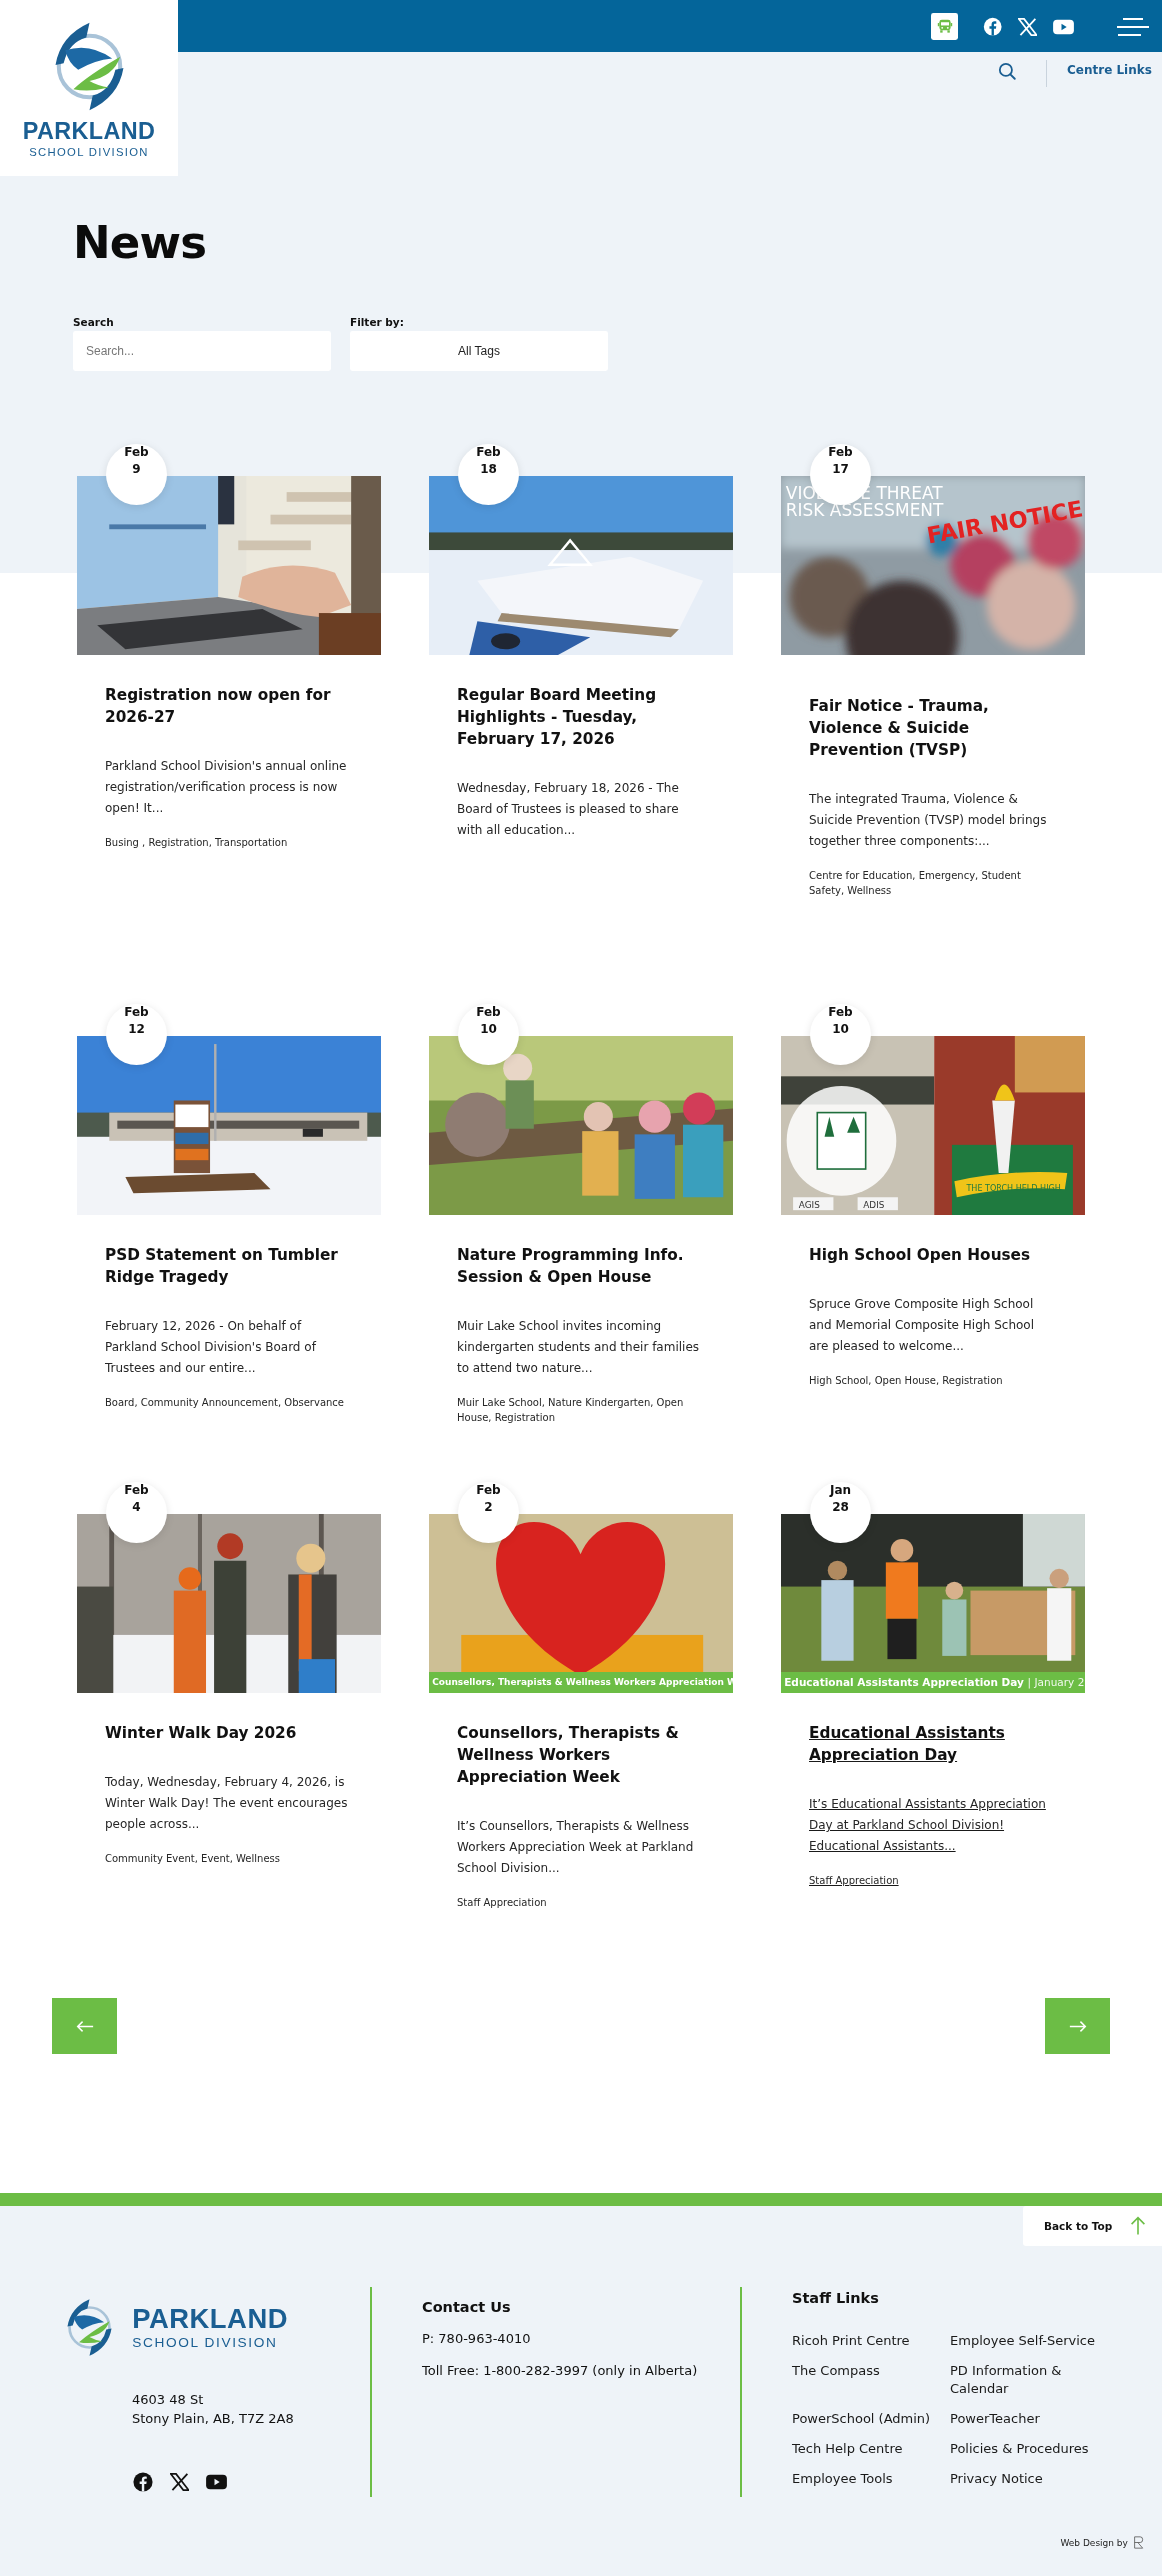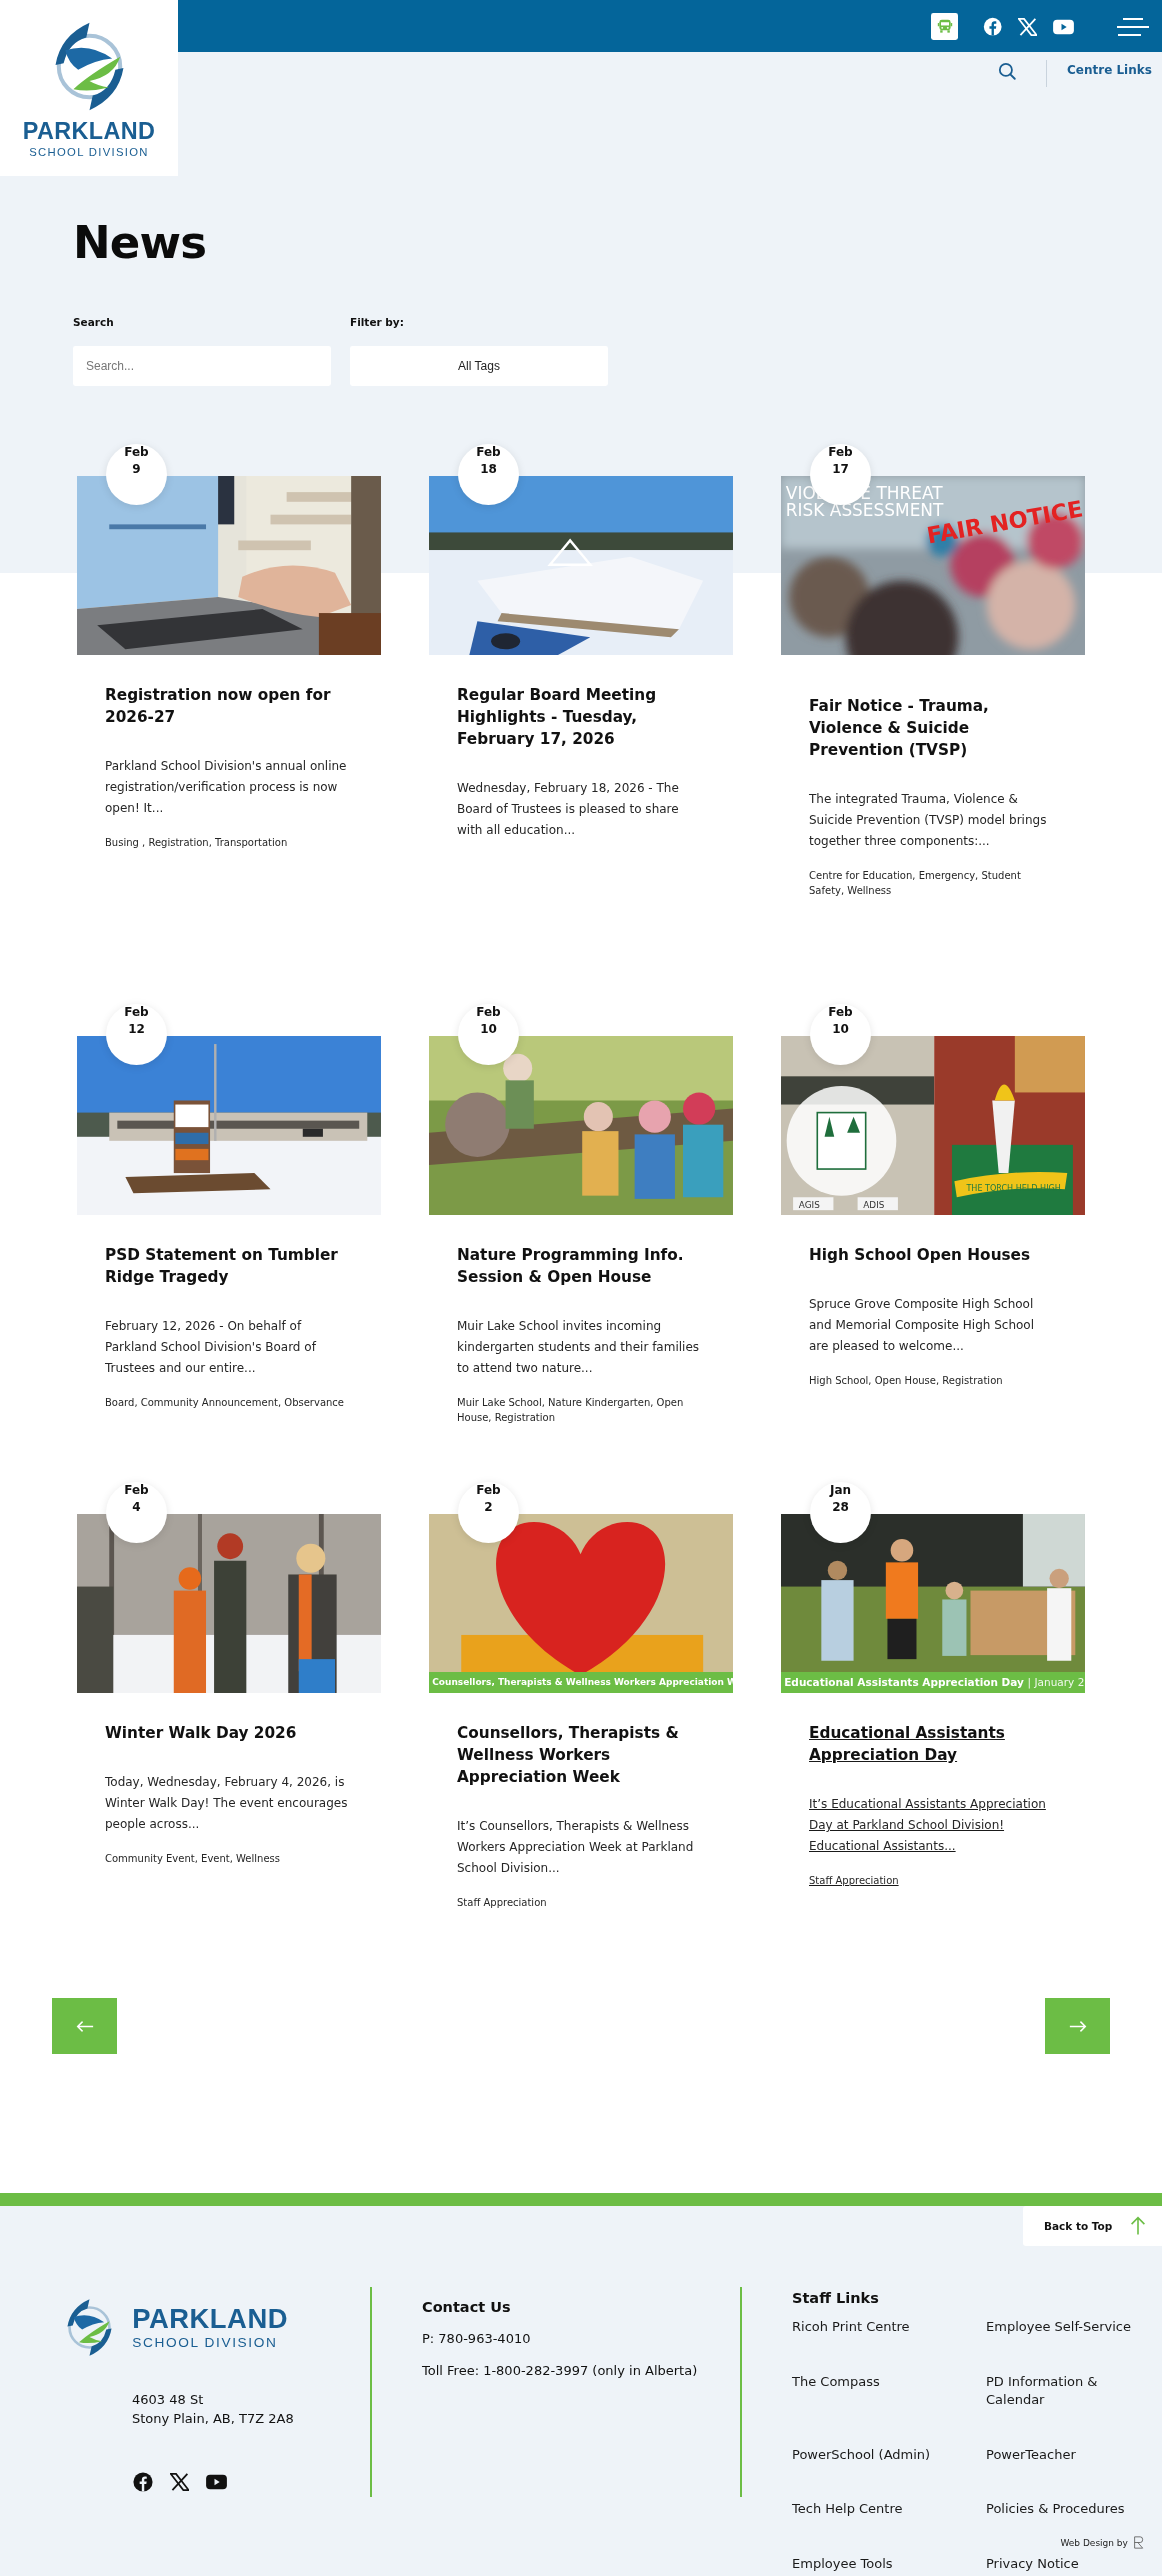--- a/index.html
+++ b/index.html
@@ -49,21 +49,21 @@
   .subbar-divider { position: absolute; left: 868px; top: 6.5px; width: 0.8px; height: 27.4px; background: #c9d3dd; }
   .quick-links {
     position: absolute; left: 889px; top: 9.7px; font-size: 12px; font-weight: 700; color: #1a5e92;
   }
   
   .page-title {
     position: absolute; left: 73px; top: 216px; font-size: 45px; font-weight: 700; color: #0b0b0b; letter-spacing: -0.8px;
   }
   .field-label { position: absolute; top: 316px; font-size: 10.5px; font-weight: 700; color: #111; }
   .field-input {
-    position: absolute; top: 346px; width: 258px; height: 40px; background: #fff; border: none; border-radius: 2.4px;
+    position: absolute; top: 331px; width: 258px; height: 40px; background: #fff; border: none; border-radius: 2.4px;
     font-family: "Liberation Sans", sans-serif; font-size: 12px; padding: 0 13px; color: #222;
   }
   .field-input::placeholder { color: #777; }
   .select-box { display: flex; align-items: center; justify-content: center; }
   
   .card { position: absolute; width: 304px; }
   .card-img { position: relative; width: 304px; height: 179px; overflow: hidden; }
   .date-circle {
     position: absolute; width: 61px; height: 61px; border-radius: 50%; background: #fff;
     box-shadow: 0 1.6px 8px rgba(0,0,0,0.10);
@@ -94,21 +94,21 @@
   .back-to-top svg { margin-left: 18px; }
   .footer-logo { position: absolute; left: 58px; top: 90px; display: flex; align-items: center; }
   .footer-logo-text-main { font-family: "Liberation Sans", sans-serif; font-weight: 700; color: #1a5e92; font-size: 27.4px; line-height: 1; letter-spacing: 0.5px; }
   .footer-logo-text-sub { font-family: "Liberation Sans", sans-serif; color: #1a5e92; font-size: 13.7px; letter-spacing: 1.6px; margin-top: 3.2px; }
   .footer-address { position: absolute; left: 132px; top: 184px; font-size: 13px; line-height: 19.4px; color: #111; }
   .footer-social { position: absolute; left: 132px; top: 265px; display: flex; gap: 16px; }
   .footer-social span { width: 21px; height: 21px; display: flex; align-items: center; justify-content: center; }
   .footer-divider { position: absolute; top: 81px; width: 1.6px; height: 210px; background: #6cbd45; }
   .footer-heading { position: absolute; font-size: 14.5px; font-weight: 700; color: #111; }
   .contact-line { position: absolute; left: 422px; font-size: 13px; color: #111; }
-  .staff-links { position: absolute; left: 792px; top: 112px; width: 339px; display: grid; grid-template-columns: 158px 178px; column-gap: 0; row-gap: 11.3px; gap: 36px; }
+  .staff-links { position: absolute; left: 792px; top: 126px; width: 339px; display: grid; grid-template-columns: 158px 178px; column-gap: 0; row-gap: 11.3px; }
   .staff-links a { font-size: 13px; line-height: 18.6px; color: #1a1a1a; text-decoration: none; display: block; }
   .web-design { position: absolute; right: 18px; top: 330px; font-size: 9px; color: #222; display: flex; align-items: center; gap: 4.8px; }
 </style>
 </head>
 <body>
 
 <div class="page-bg-top"></div>
 
 <div class="logo-box">
   <svg class="logo-mark" viewBox="0 0 120 120">

